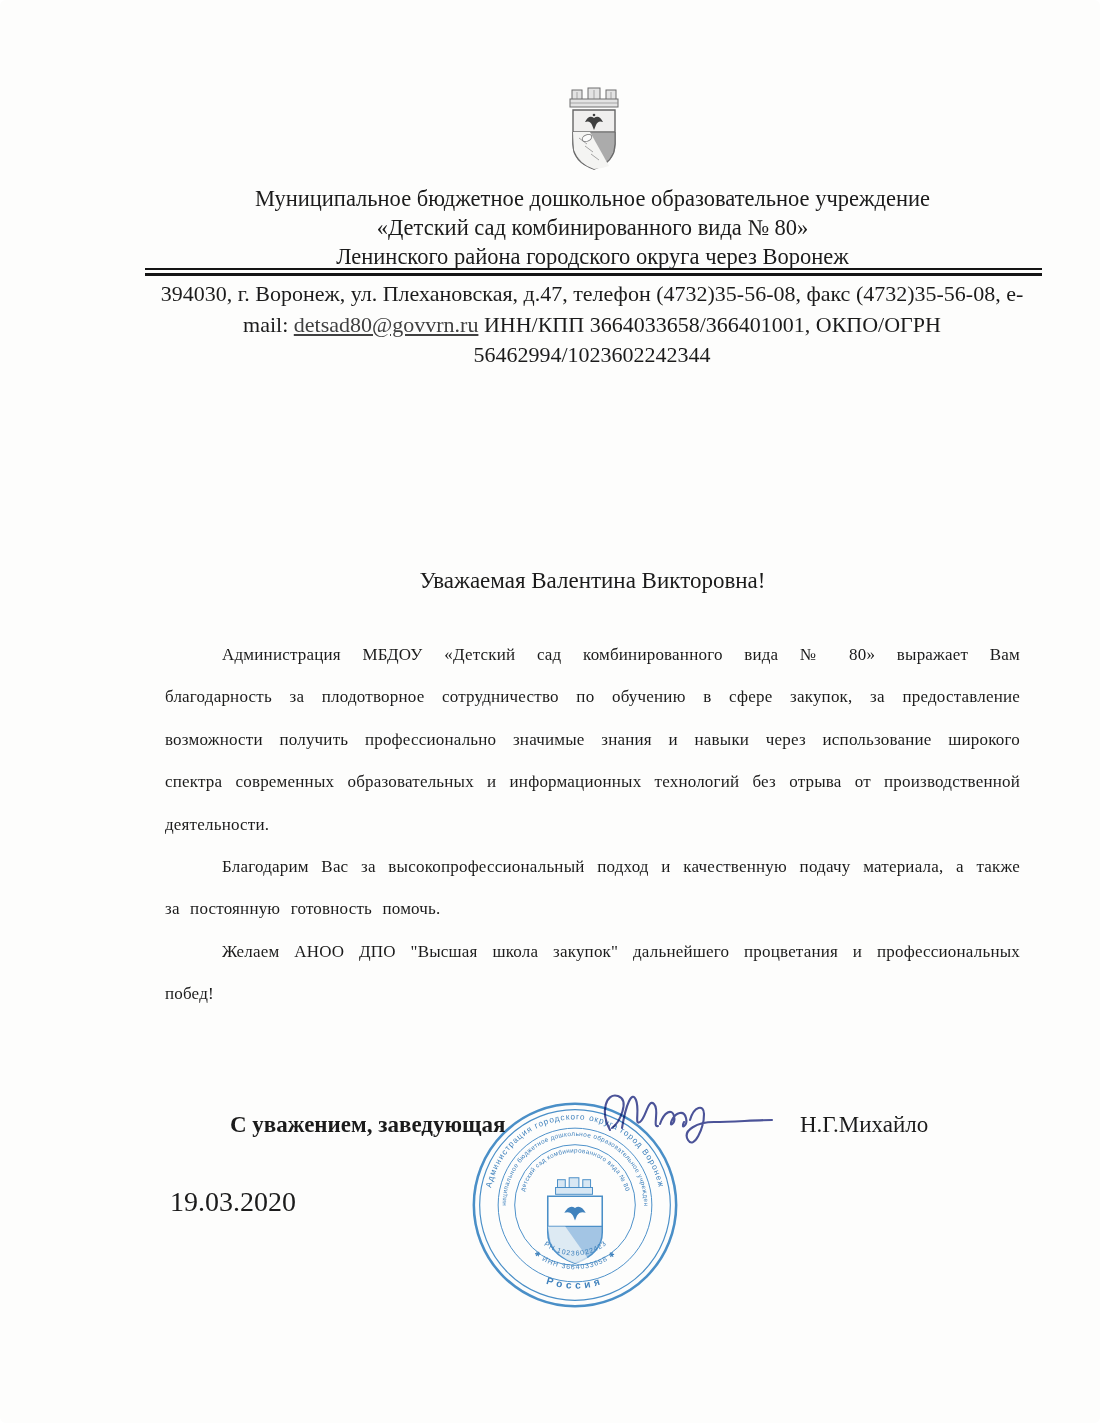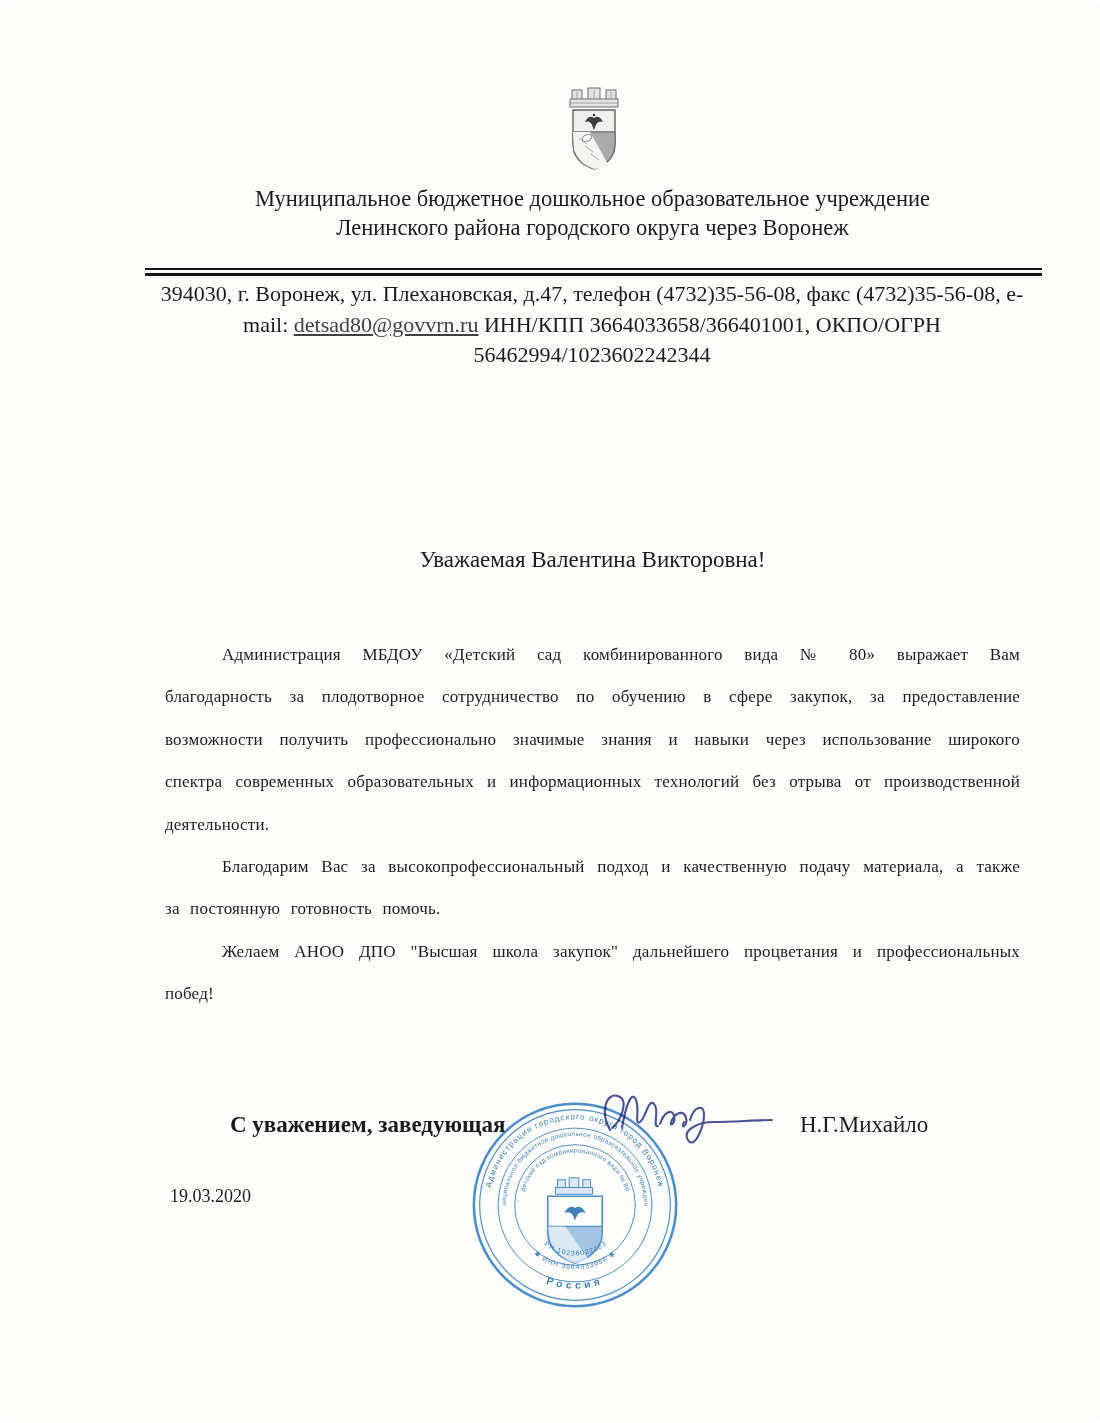--- a/index.html
+++ b/index.html
@@ -18,30 +18,30 @@
   }
   .contact {
     position:absolute; top:279px; left:152px; width:880px;
     text-align:center; font-size:22px; line-height:30.5px;
   }
   .email { text-decoration:underline; color:#404040; }
   
   .addressee { position:absolute; top:420px; right:82px; width:420px; text-align:right; }
   .addressee div { font-size:22.5px; line-height:32px; }
   
-  .salutation { position:absolute; top:547px; left:165px; width:855px; text-align:center; font-size:23px; }
+  .salutation { position:absolute; top:568px; left:165px; width:855px; text-align:center; font-size:23px; }
   .body-text { position:absolute; top:634px; left:165px; width:855px; }
   .body-text p {
     margin:0; font-size:17px; line-height:42.4px;
     text-align:justify; text-indent:57px; word-spacing:6px; letter-spacing:0.2px;
   }
   
   .closing  { position:absolute; top:1112px; left:230px; font-size:23px; white-space:nowrap;font-weight:bold; }
   .signee   { position:absolute; top:1112px; left:800px; font-size:23px; white-space:nowrap; }
-  .date     { position:absolute; top:1186px; left:170px; font-size:18px; }
+  .date     { position:absolute; top:1186px; left:170px; font-size:28px; }
   .sig-ink  { position:absolute; top:1078px; left:596px; width:205px; height:85px;
               mix-blend-mode:multiply; }
   .stamp    { position:absolute; top:1098px; left:468px; width:214px; height:214px;
               mix-blend-mode:multiply; opacity:0.92; }
   .stamp text { font-family:"Liberation Sans", sans-serif; }
 </style>
 </head>
 <body>
 
 <div class="page">
@@ -73,20 +73,21 @@
     <g stroke="#8f8f8f" stroke-width="0.8">
       <line x1="16" y1="52" x2="24" y2="58"></line>
       <line x1="22" y1="60" x2="30" y2="66"></line>
       <line x1="28" y1="68" x2="36" y2="74"></line>
     </g>
     <ellipse cx="24" cy="52" rx="5" ry="3.2" fill="#fbfbfb" stroke="#777" stroke-width="0.9" transform="rotate(-25 24 52)"></ellipse>
   </svg>
 
   <div class="org-block">
     <div class="org-line">Муниципальное бюджетное дошкольное образовательное учреждение</div>
+    <div class="org-line">«Детский сад комбинированного вида № 80»</div>
     <div class="org-line">Ленинского района городского округа через Воронеж</div>
   </div>
 
   <div class="rule"></div>
 
   <div class="contact">
     <span>394030, г. Воронеж, ул. Плехановская, д.47, телефон (4732)35-56-08, факс (4732)35-56-08, e-mail: </span><span class="email">detsad80@govvrn.ru</span><span> ИНН/КПП 3664033658/366401001, ОКПО/ОГРН 56462994/1023602242344</span>
   </div>
 
 

